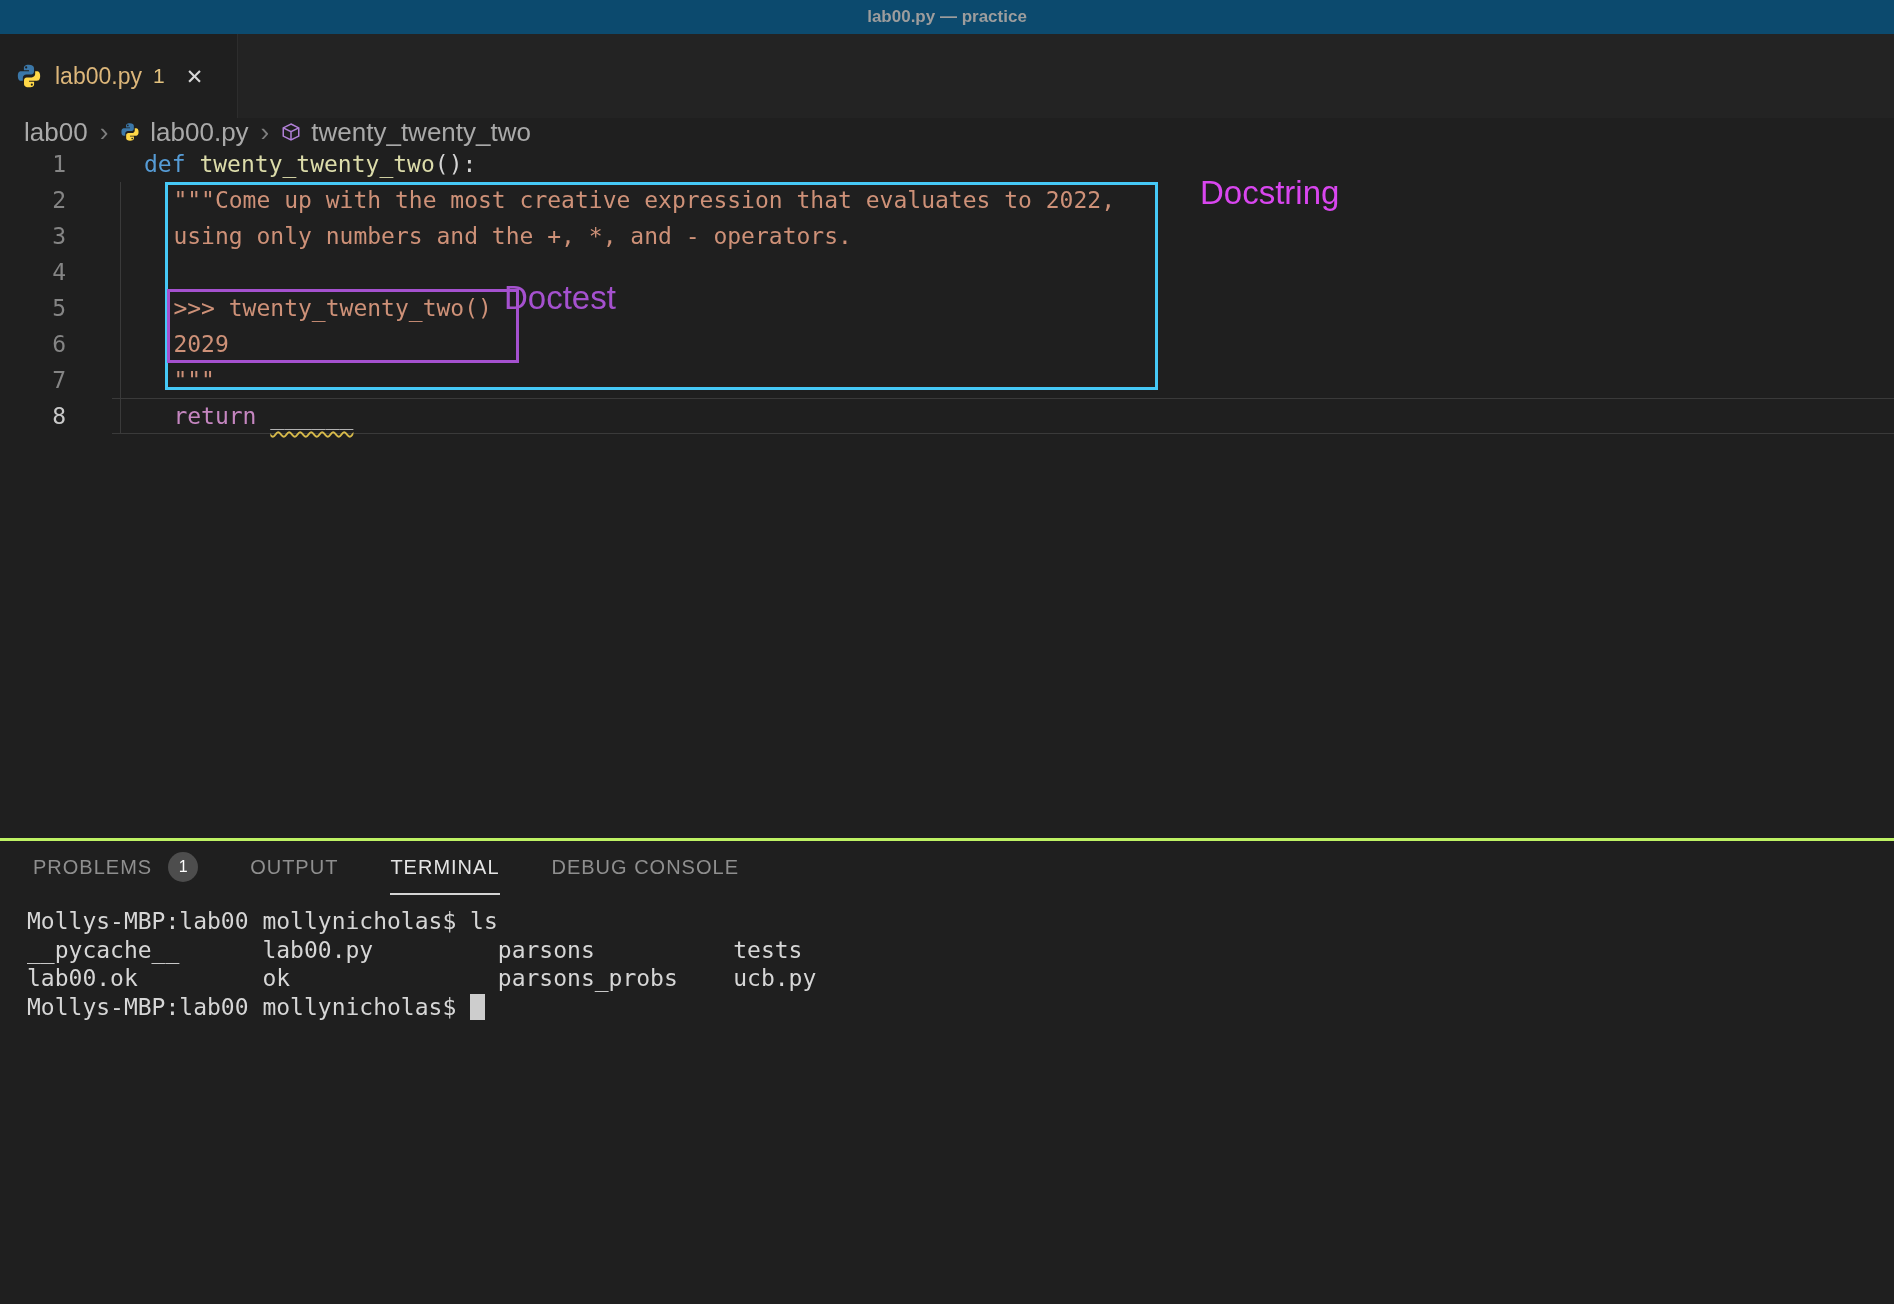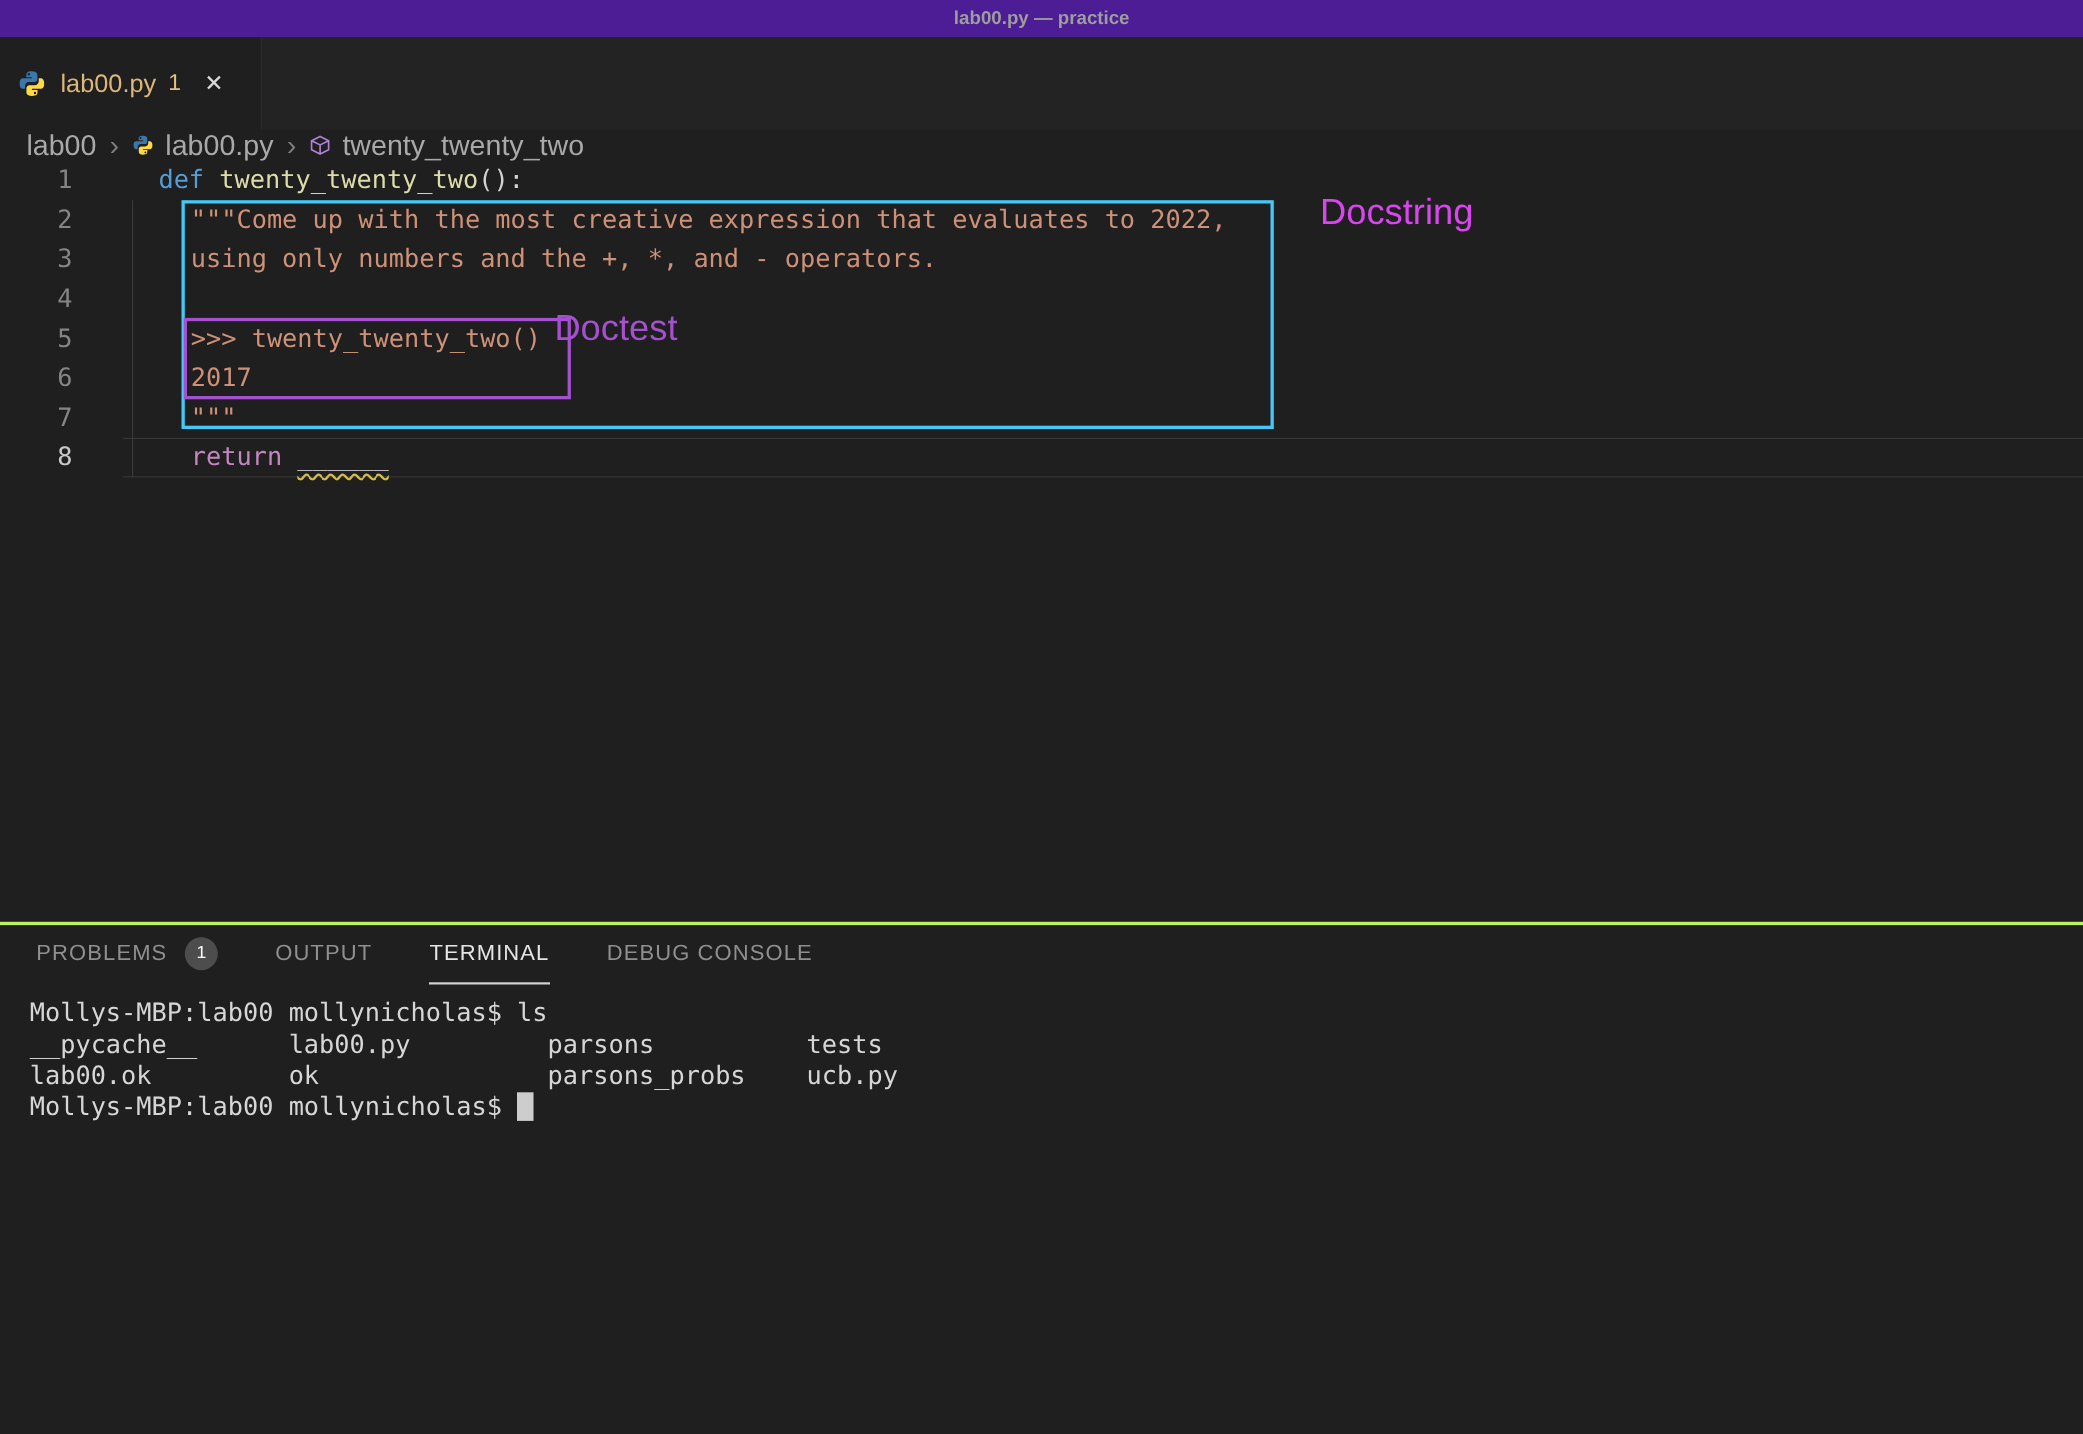--- a/index.html
+++ b/index.html
@@ -1,20 +1,20 @@
 <!DOCTYPE html>
 <html><head>
 <meta charset="utf-8">
 <style>
   * { margin:0; padding:0; box-sizing:border-box; }
   html,body { width:1894px; height:1304px; background:#1f1f1f; overflow:hidden; }
   body { font-family:"Liberation Sans", sans-serif; position:relative; color:#d4d4d4; }
 
   
-  .titlebar { position:absolute; top:0; left:0; width:100%; height:34px; background:#4c1d95;
+  .titlebar { position:absolute; top:0; left:0; width:100%; height:34px; background:#0c4a6e;
     display:flex; align-items:center; justify-content:center; }
   .titlebar-text { color:#9d9d9d; font-size:17px; font-weight:600; }
 
   
   .tabstrip { position:absolute; top:34px; left:0; width:100%; height:84px; background:#232323; }
   .tab { position:absolute; left:0; top:0; height:84px; min-width:238px; background:#1f1f1f;
     display:flex; align-items:center; padding:0 18px 0 16px; gap:13px; border-right:1px solid #2d2d2d; cursor:pointer; }
   .tab-label { color:#dcb67a; font-size:23px; }
   .tab-badge { color:#e3c27f; font-size:21px; margin-left:-2px; }
   .tab-close { color:#d8d8d8; font-size:21px; margin-left:8px; line-height:1; }
@@ -128,21 +128,21 @@
   <div class="code-line" style="top:108px">
     <span class="ln">4</span>
     <span class="code tok-str"></span>
   </div>
   <div class="code-line" style="top:144px">
     <span class="ln">5</span>
     <span class="code tok-str">    &gt;&gt;&gt; twenty_twenty_two()</span>
   </div>
   <div class="code-line" style="top:180px">
     <span class="ln">6</span>
-    <span class="code tok-str">    2017</span>
+    <span class="code tok-str">    2029</span>
   </div>
   <div class="code-line" style="top:216px">
     <span class="ln">7</span>
     <span class="code tok-str">    """</span>
   </div>
   <div class="code-line" style="top:252px">
     <span class="ln active">8</span>
     <span class="code"><span class="tok-ctrl">    return </span><span class="tok-blank">______</span></span>
   </div>
 

